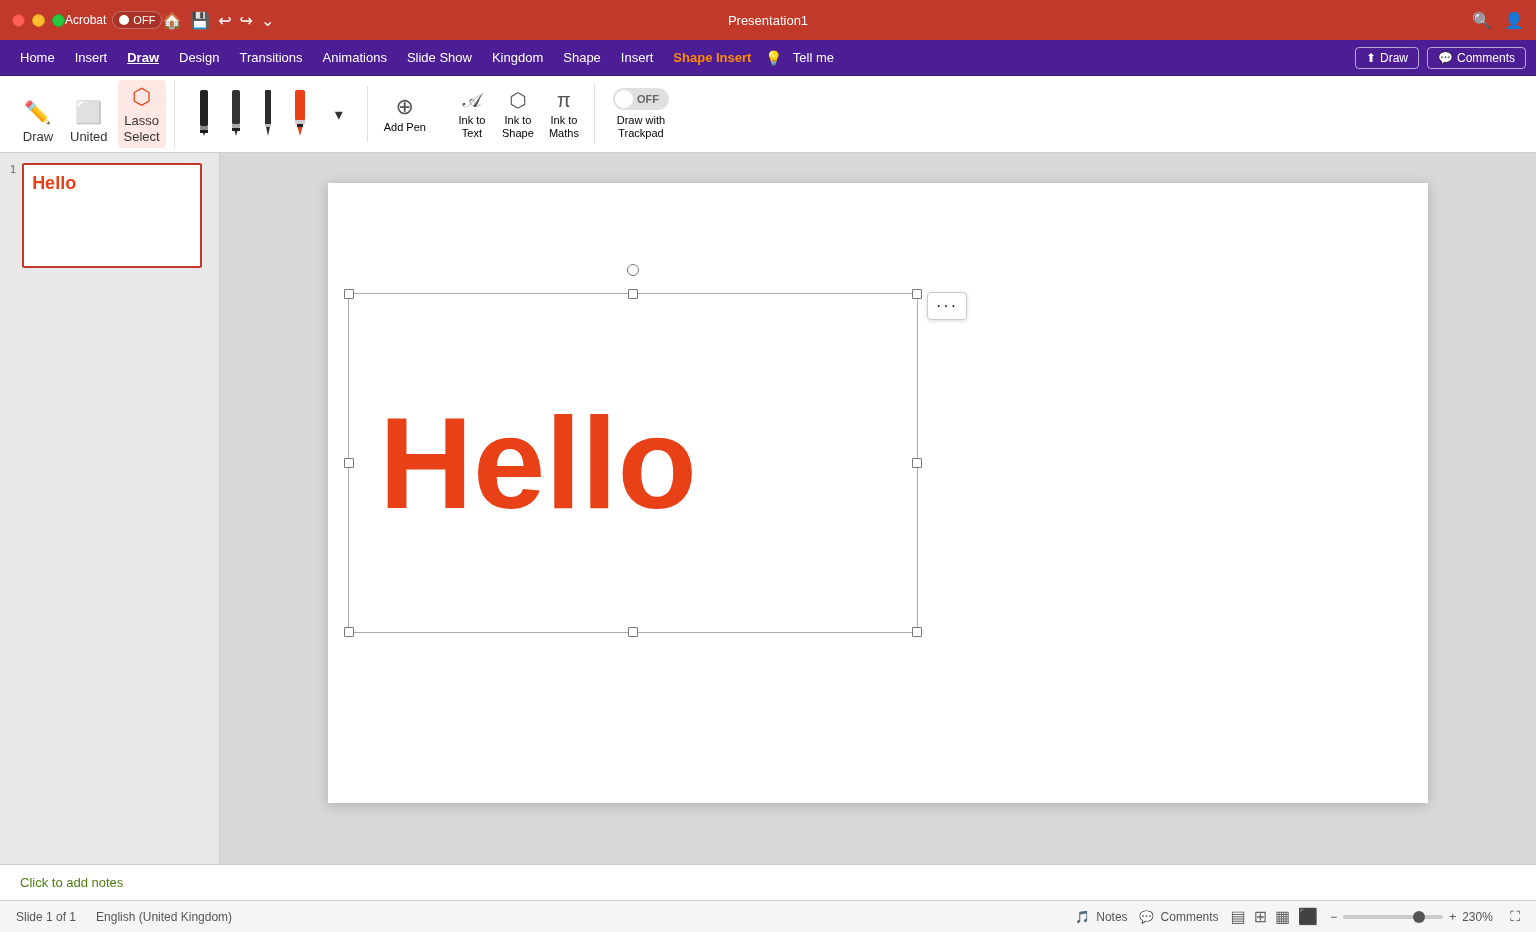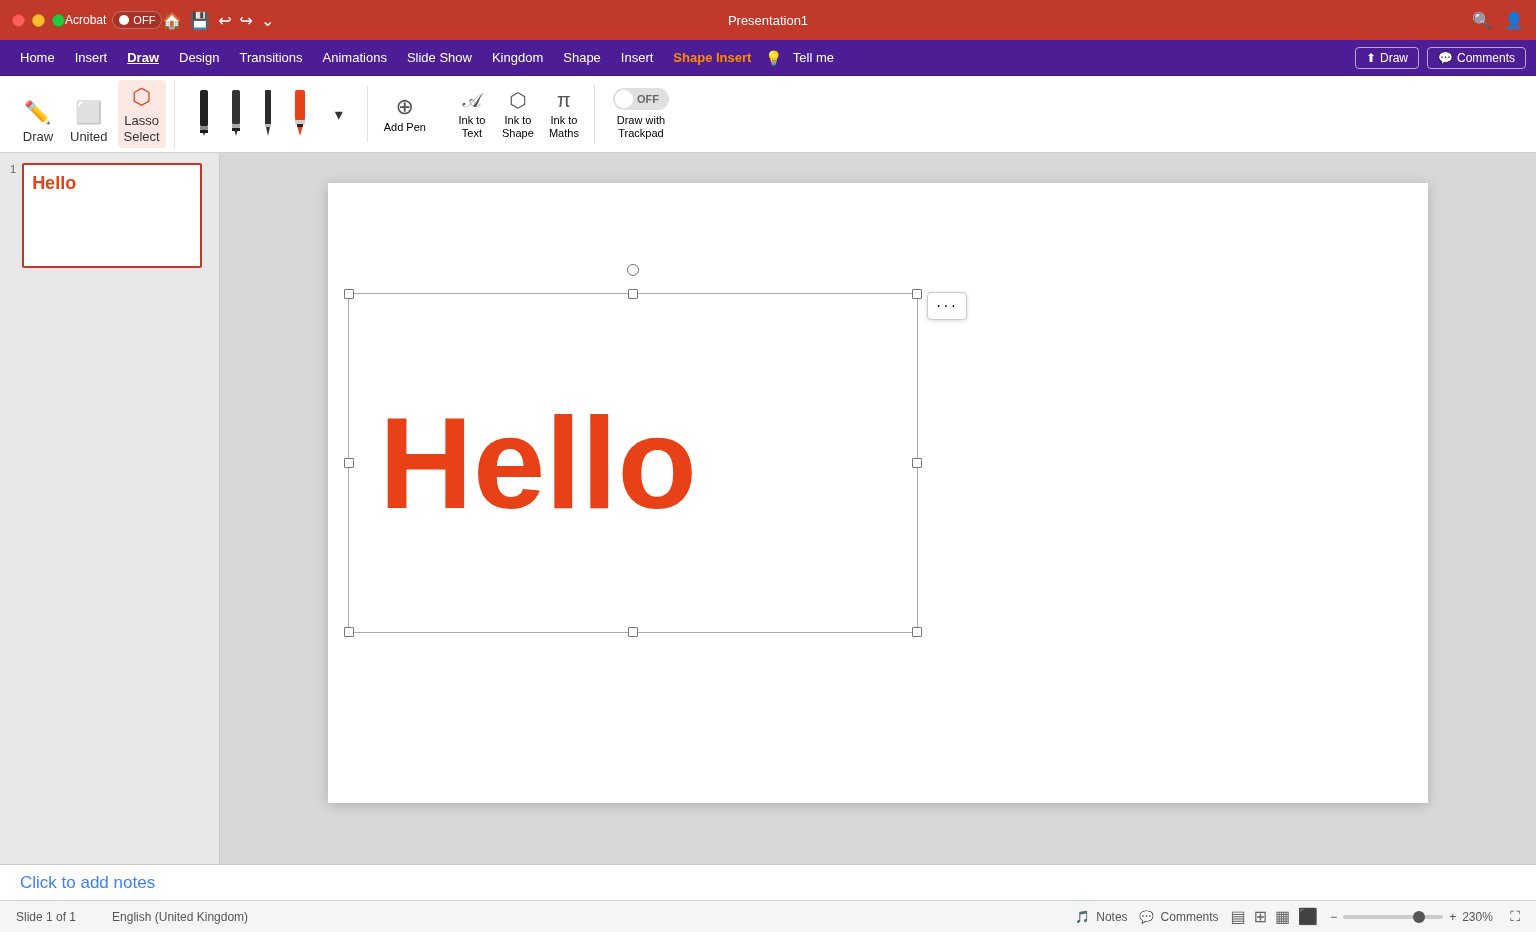--- a/index.html
+++ b/index.html
@@ -214,21 +214,21 @@
     
     #status-bar {
       height: 32px;
       background: #f5f5f5;
       border-top: 1px solid #d0d0d0;
       display: flex;
       align-items: center;
       padding: 0 16px;
       font-size: 12px;
       color: #555;
-      gap: 36px;
+      gap: 20px;
     }
     .status-right { margin-left: auto; display: flex; align-items: center; gap: 12px; }
     .zoom-slider { display: flex; align-items: center; gap: 6px; }
     .zoom-track {
       width: 100px; height: 4px; background: #ccc; border-radius: 2px;
       position: relative;
     }
     .zoom-thumb {
       position: absolute; width: 12px; height: 12px; background: #555;
       border-radius: 50%; top: -4px; left: 70%;
@@ -419,21 +419,21 @@
         <div class="more-btn">···</div>
 
         <span class="hello-text">Hello</span>
       </div>
     </div>
   </div>
 
 </div>
 
 <div id="notes-bar">
-  <span style="color:#3b82f6; font-size:17px;">Click to add notes</span>
+  <span style="color:#4d7c0f; font-size:13px;">Click to add notes</span>
 </div>
 
 <div id="status-bar">
   <span>Slide 1 of 1</span>
   <span>English (United Kingdom)</span>
   <div class="status-right">
     <div style="display:flex; align-items:center; gap:6px;">
       <span>🎵</span>
       <span>Notes</span>
     </div>

